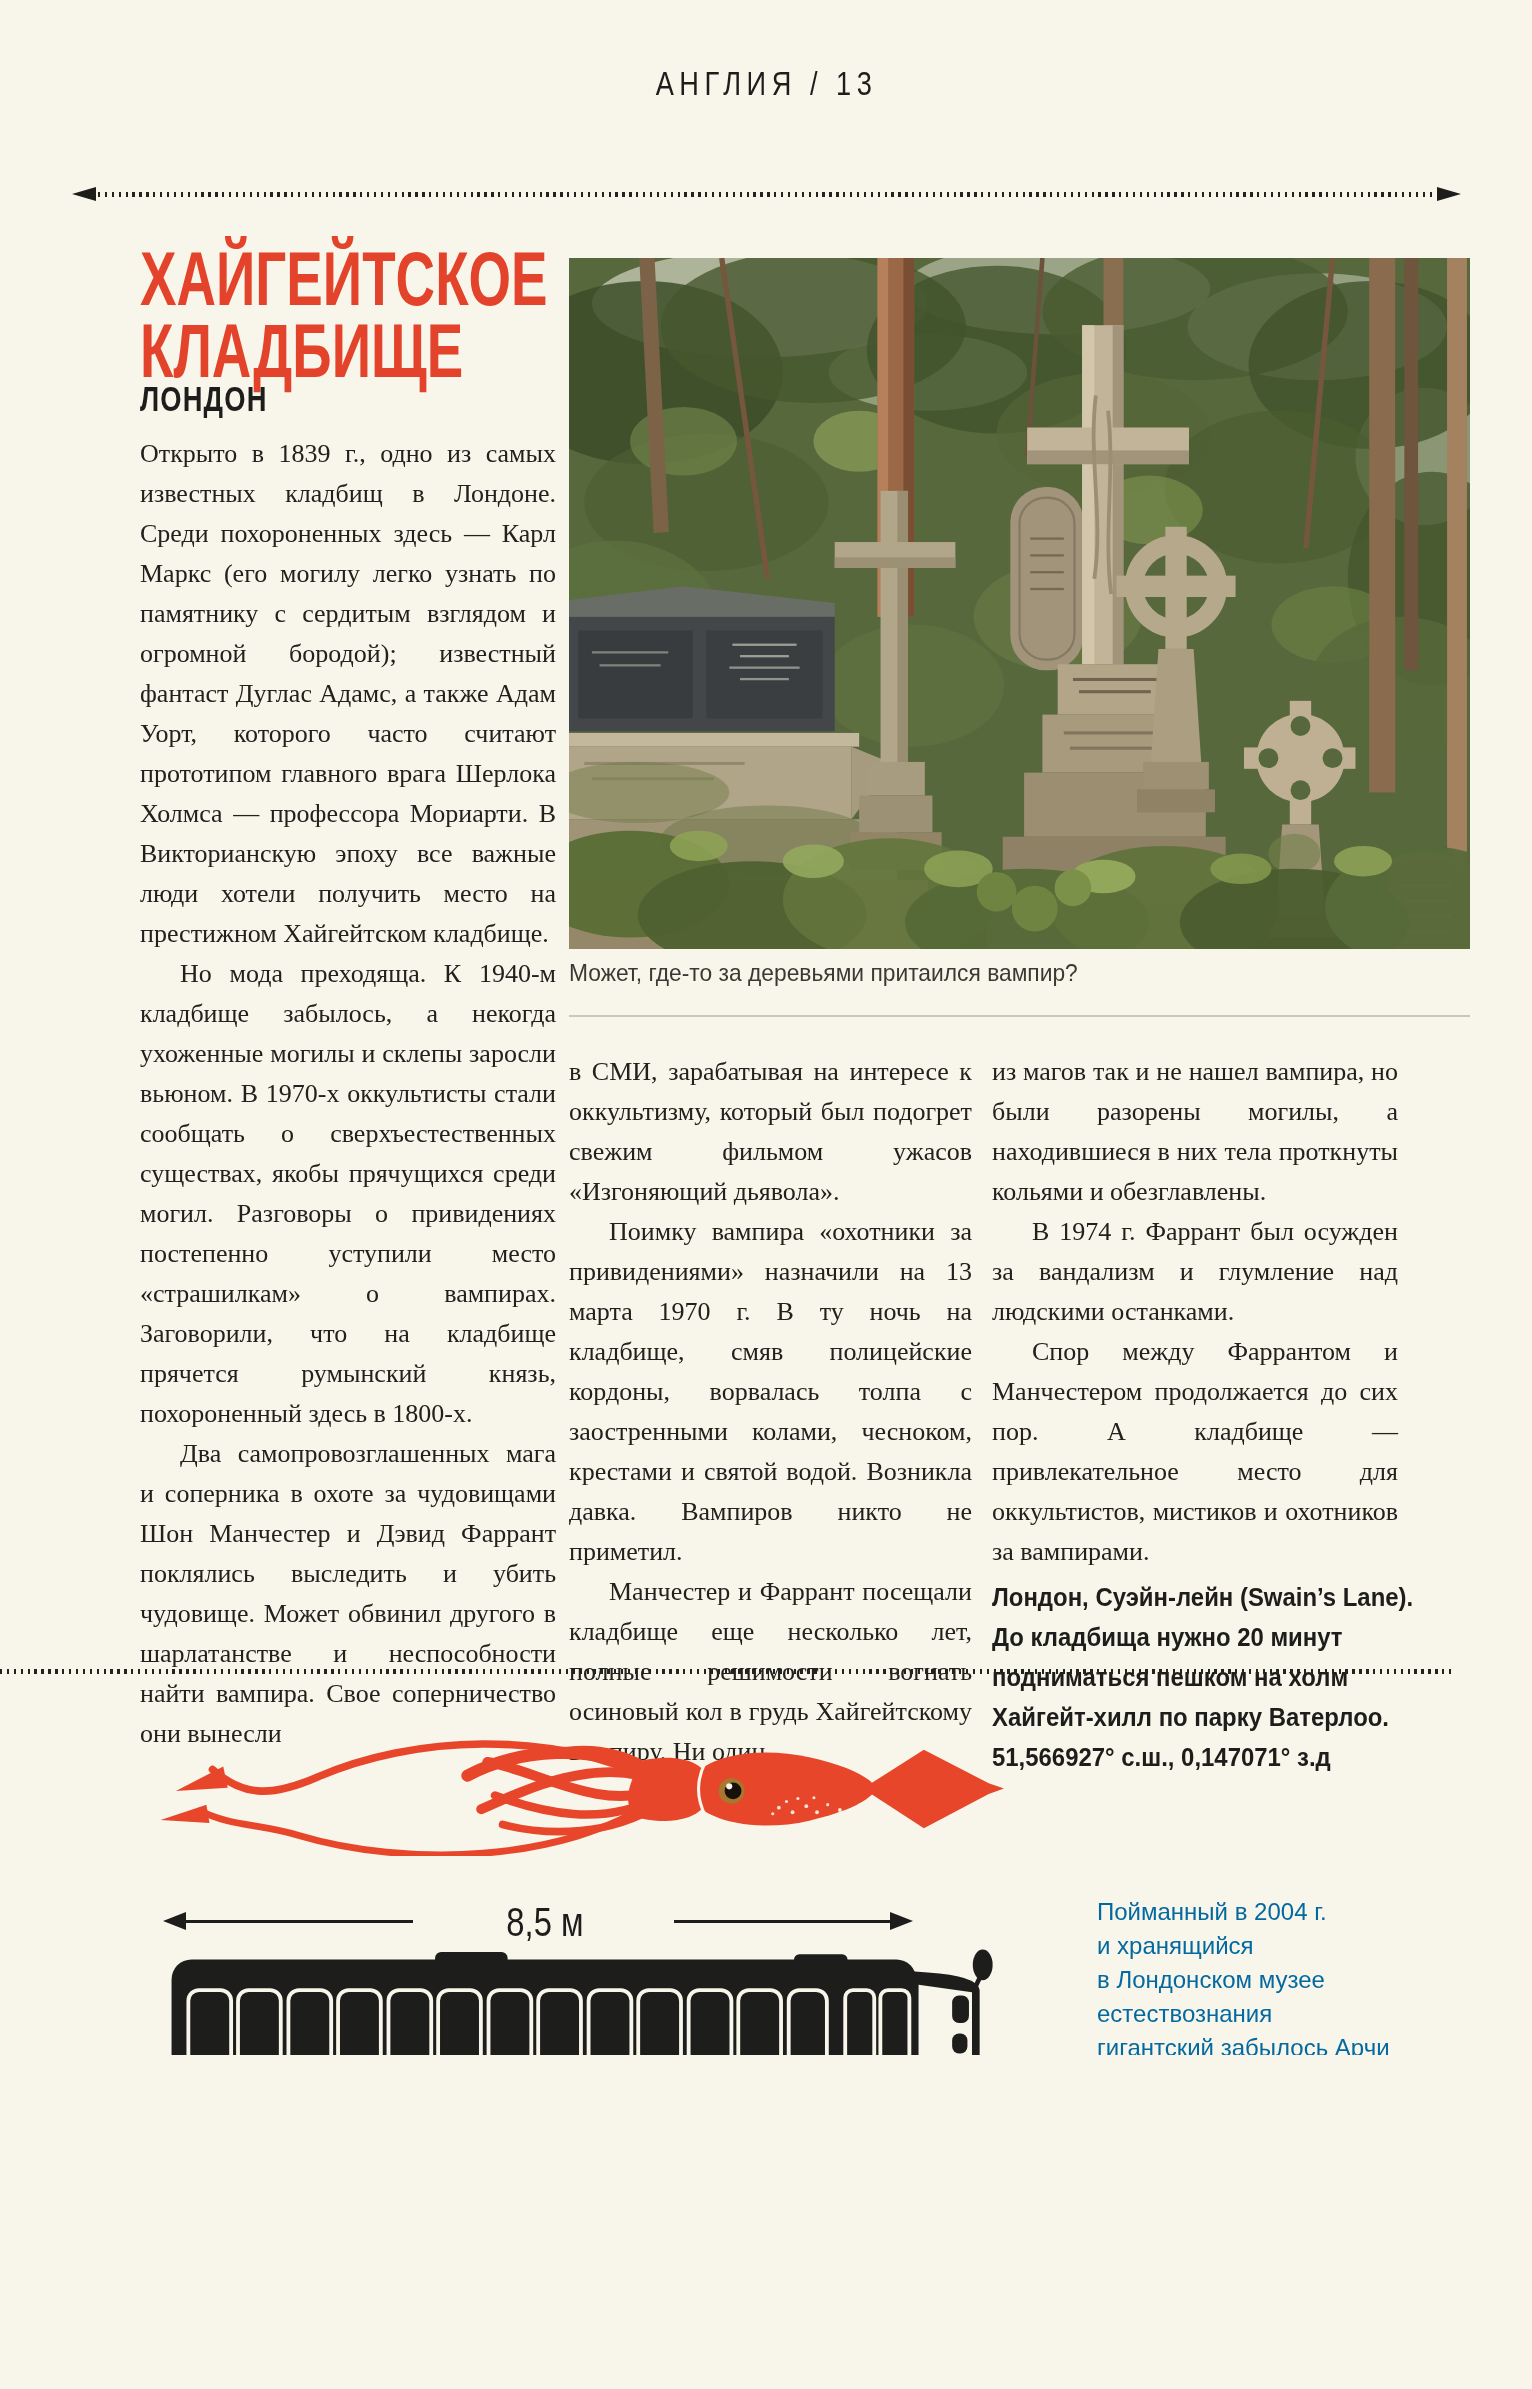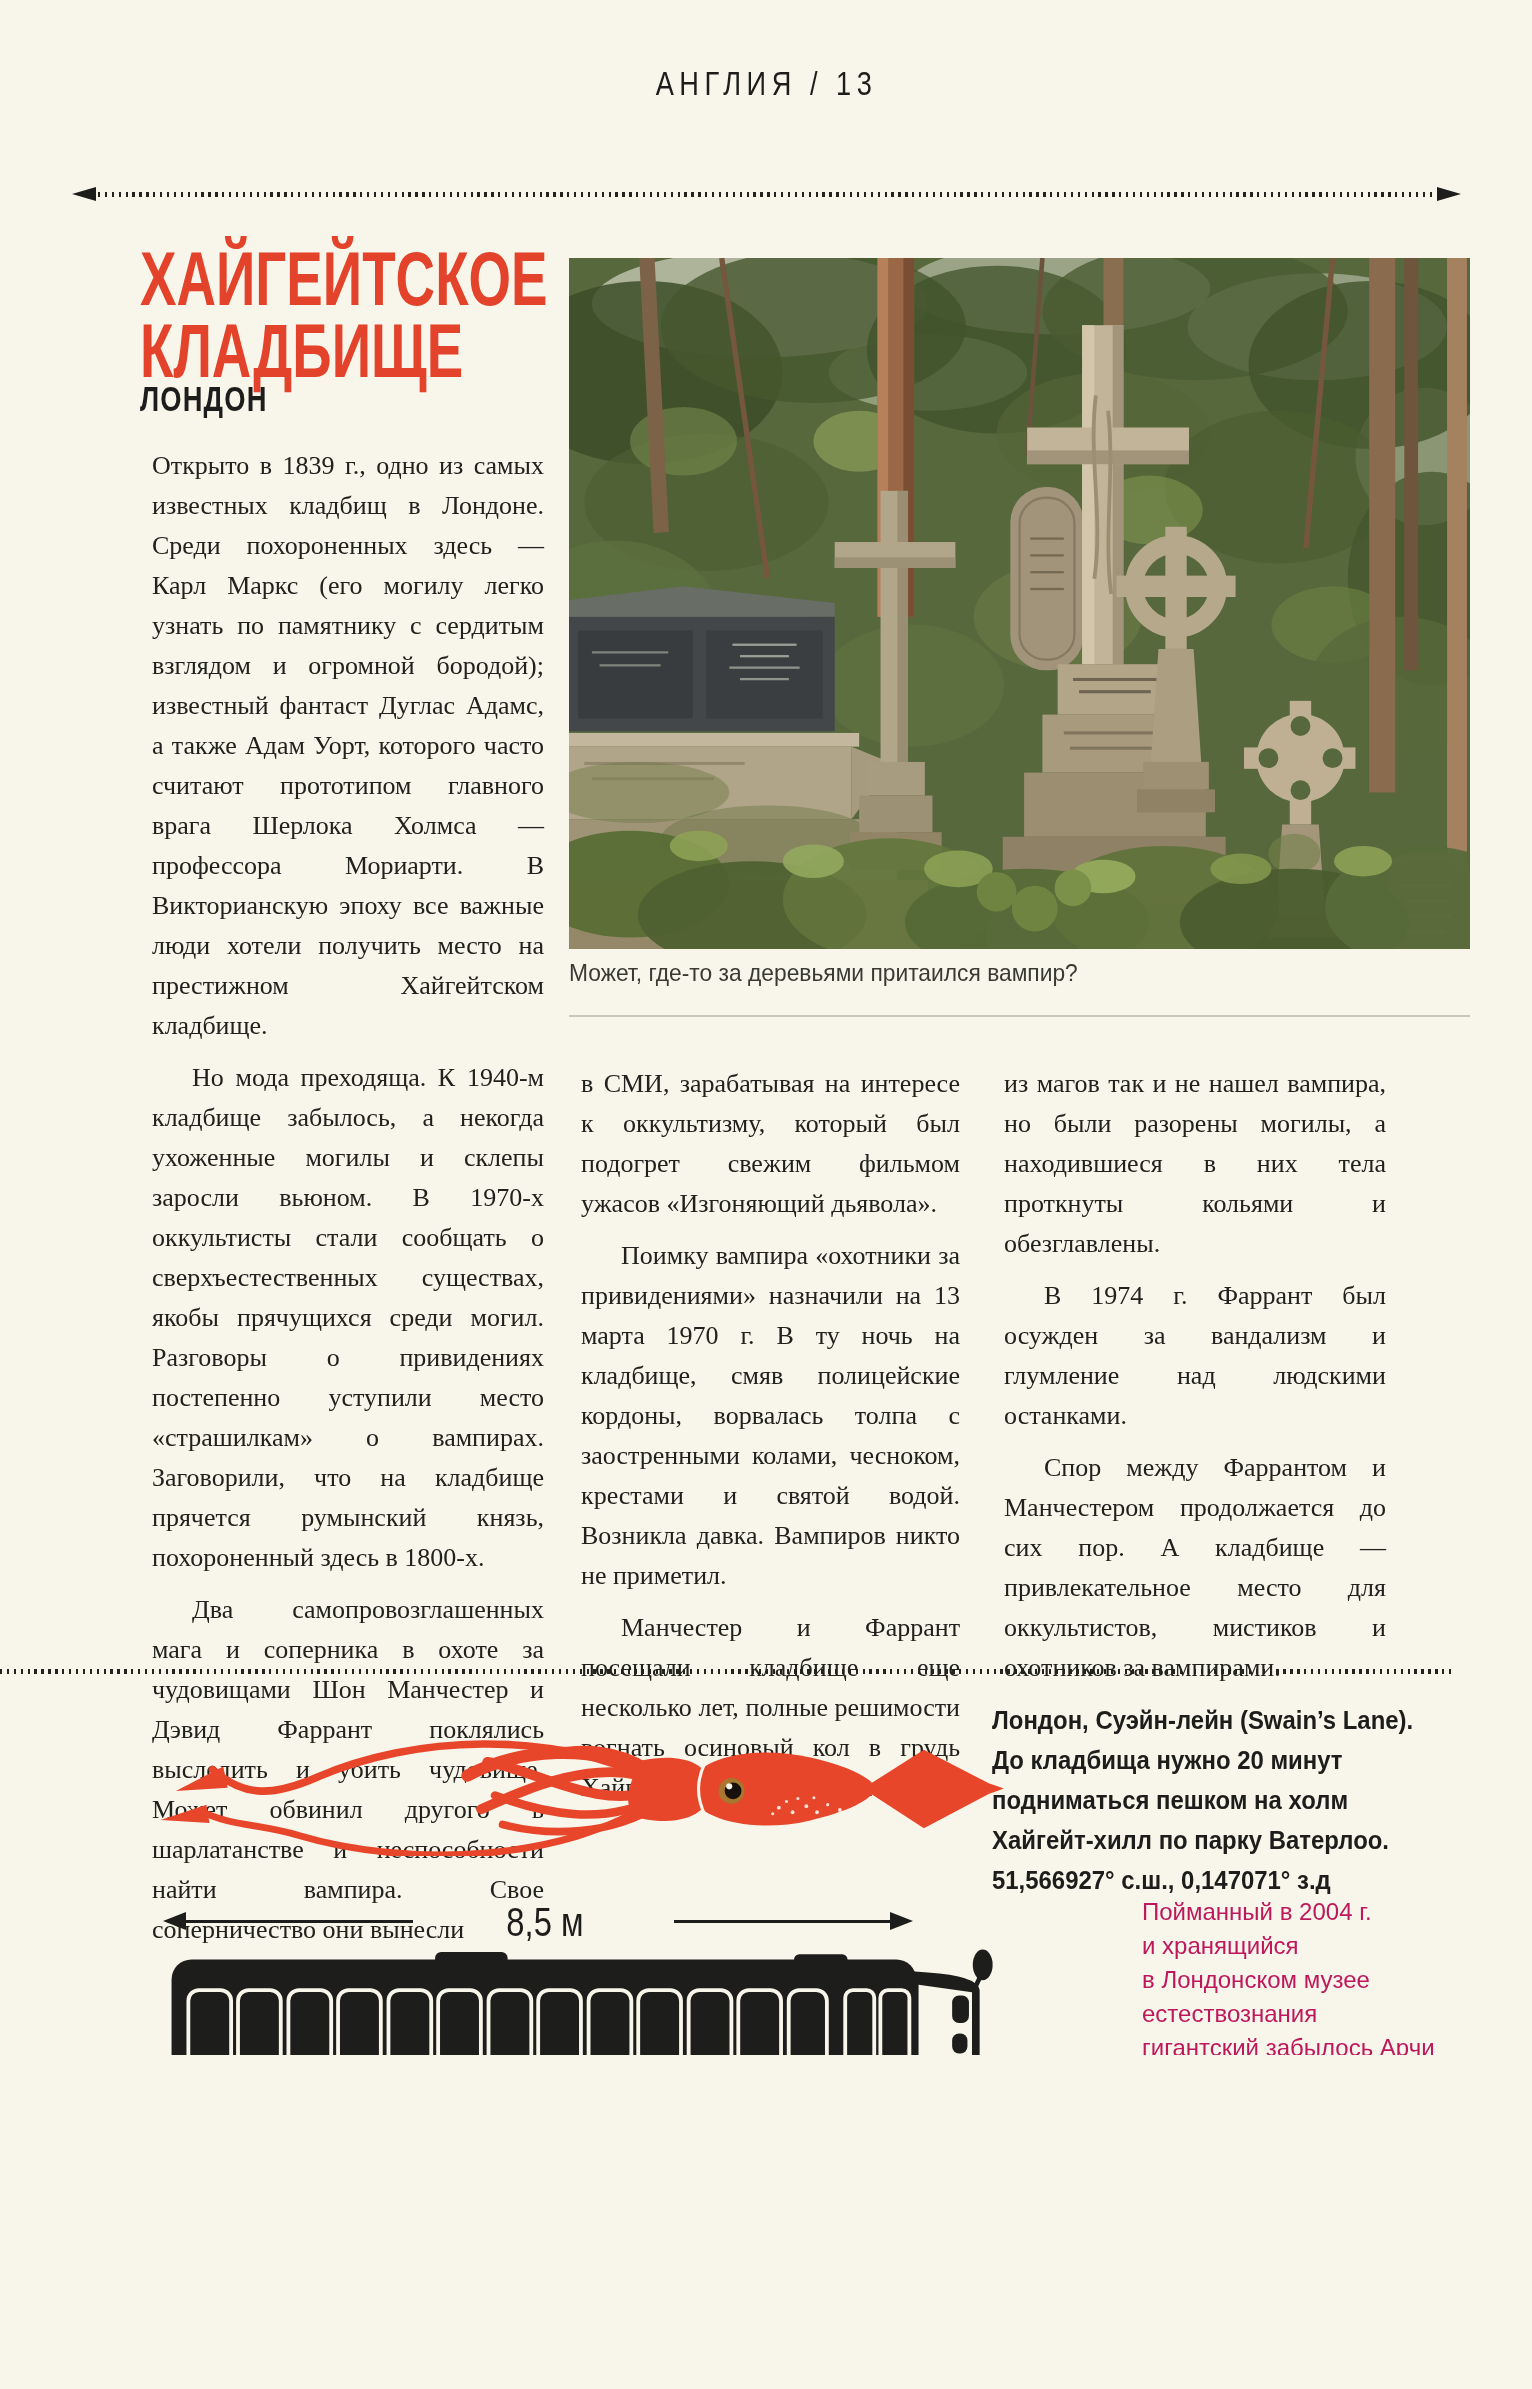--- a/index.html
+++ b/index.html
@@ -19,21 +19,21 @@
   .rule-mid{left:0;top:1669px;width:1455px;}
   
   .title{position:absolute;left:140px;top:243px;font-family:"Liberation Sans",sans-serif;
     font-weight:800;font-size:76px;line-height:72px;color:#e2432a;
     transform:scaleX(.72);transform-origin:0 0;white-space:nowrap;}
   .subtitle{position:absolute;left:140px;top:379px;font-family:"Liberation Sans",sans-serif;
     font-weight:700;font-size:35px;color:#1d1d1b;transform:scaleX(.78);transform-origin:0 0;
     letter-spacing:1.5px;}
   
   .col{position:absolute;font-size:26px;line-height:40px;text-align:justify;hyphens:auto;}
-  .col p{margin:12px;}
+  .col p{margin:0;}
   .col p.ind{text-indent:40px;}
   .col-left{left:140px;top:434px;width:416px;}
   .col-mid{left:569px;top:1052px;width:403px;}
   .col-right{left:992px;top:1052px;width:406px;}
   .address{margin-top:4.6px;font-family:"Liberation Sans",sans-serif;font-weight:700;
     font-size:26px;line-height:40px;color:#1d1d1b;transform:scaleX(.92);transform-origin:0 0;
     text-align:left;}
   .address span{display:block;white-space:nowrap;}
   
   .photo{position:absolute;left:569px;top:258px;width:901px;height:691px;}
@@ -47,22 +47,22 @@
   .meas{position:absolute;left:163px;top:1899px;width:750px;height:46px;}
   .meas .line{position:absolute;top:20.6px;height:3.1px;background:#1d1d1b;}
   .line-l{left:21.4px;width:229px;}
   .line-r{right:21.4px;width:218px;}
   .tri{position:absolute;top:13px;width:0;height:0;border-top:9.2px solid transparent;border-bottom:9.2px solid transparent;}
   .tri-l{left:0;border-right:23px solid #1d1d1b;}
   .tri-r{right:0;border-left:23px solid #1d1d1b;}
   .meas-label{position:absolute;left:275px;width:214px;top:0;text-align:center;
     font-family:"Liberation Sans",sans-serif;font-size:41px;color:#1d1d1b;
     transform:scaleX(.8);}
-  .squid-caption{position:absolute;left:1142px;top:1895px;width:336px;
-    font-family:"Liberation Sans",sans-serif;font-size:24px;line-height:34px;color:#be185d;}
+  .squid-caption{position:absolute;left:1097px;top:1895px;width:336px;
+    font-family:"Liberation Sans",sans-serif;font-size:24px;line-height:34px;color:#0369a1;}
   .squid-caption span{display:block;}
 </style>
 </head>
 <body>
 
 <div class="page">
 
   <div class="pgheader">АНГЛИЯ / 13</div>
 
   <div class="dotrule rule-top">

